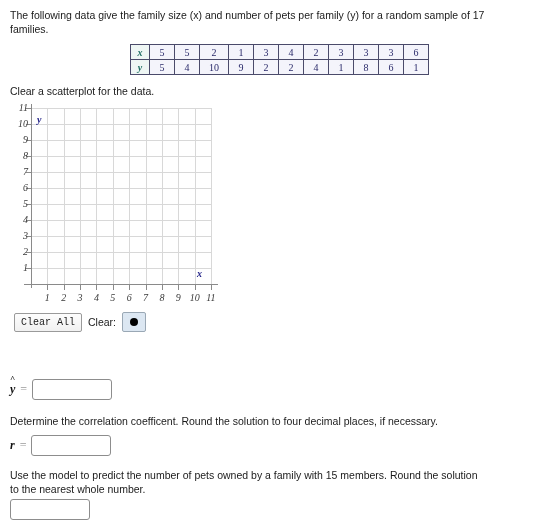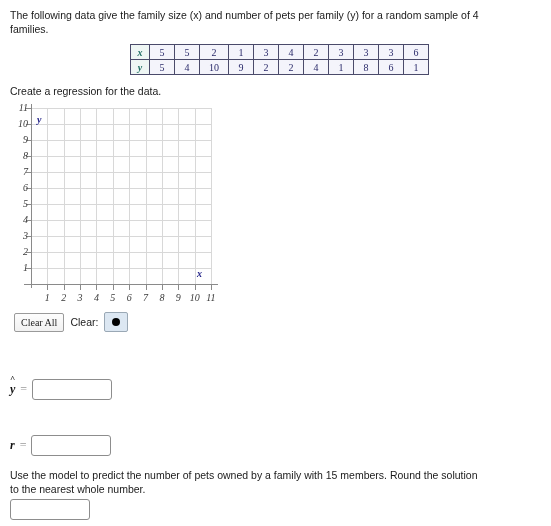--- a/index.html
+++ b/index.html
@@ -182,21 +182,21 @@
   
   .controls {
     position: absolute;
     left: 14px;
     top: 312px;
     display: flex;
     align-items: center;
     gap: 6px;
   }
   .btn {
-    font-family: Liberation Serif, serif;
+    font-family: Liberation Mono, monospace;
     font-size: 10px;
     color: #222;
     background: linear-gradient(#fdfdfd, #f1f1f1);
     border: 1px solid #9a9a9a;
     border-radius: 2px;
     padding: 3px 6px;
     line-height: 11px;
     cursor: pointer;
     text-align: right;
   }
@@ -268,21 +268,21 @@
   }
   input.answer-box.wide {
     width: 70px;
   }
 </style>
 </head>
 <body>
 
 <div class="page">
 
-  <div class="prompt" id="intro-text">The following data give the family size (x) and number of pets per family (y) for a random sample of 4 families.</div>
+  <div class="prompt" id="intro-text">The following data give the family size (x) and number of pets per family (y) for a random sample of 17 families.</div>
 
   <div class="data-table-wrap">
     <table class="data-table">
       <tbody id="data-table-body">
           <tr>
             <td class="rowhead">x</td>
             <td>5</td>
             <td>5</td>
             <td>2</td>
             <td>1</td>
@@ -305,21 +305,21 @@
             <td>4</td>
             <td>1</td>
             <td>8</td>
             <td>6</td>
             <td>1</td>
           </tr>
         </tbody>
     </table>
   </div>
 
-  <div class="prompt" id="scatter-instruction">Create a regression for the data.</div>
+  <div class="prompt" id="scatter-instruction">Clear a scatterplot for the data.</div>
 
   <div class="graph">
     <div class="grid-area" id="grid-area">
         <div class="gridline-v" style="left: 16.3636px;"></div>
         <div class="gridline-v" style="left: 32.7273px;"></div>
         <div class="gridline-v" style="left: 49.0909px;"></div>
         <div class="gridline-v" style="left: 65.4545px;"></div>
         <div class="gridline-v" style="left: 81.8182px;"></div>
         <div class="gridline-v" style="left: 98.1818px;"></div>
         <div class="gridline-v" style="left: 114.545px;"></div>
@@ -423,20 +423,21 @@
 
 
   <div class="answer-row" id="answer-row-yhat">
     <span class="math-var">
       <span class="hat">^</span><span>y</span>
     </span>
     <span class="math-eq">=</span>
     <input class="answer-box wide" type="text" value="" style="">
   </div>
 
+  <div class="prompt" id="correlation-instruction">Determine the correlation coefficent. Round the solution to four decimal places, if necessary.</div>
 
   <div class="answer-row" id="answer-row-r">
     <span class="math-var">r</span>
     <span class="math-eq">=</span>
     <input class="answer-box wide" type="text" value="" style="">
   </div>
 
   <div class="prompt" id="predict-instruction">Use the model to predict the number of pets owned by a family with 15 members. Round the solution to the nearest whole number.</div>
 
   <div class="answer-row" id="answer-row-predict">

